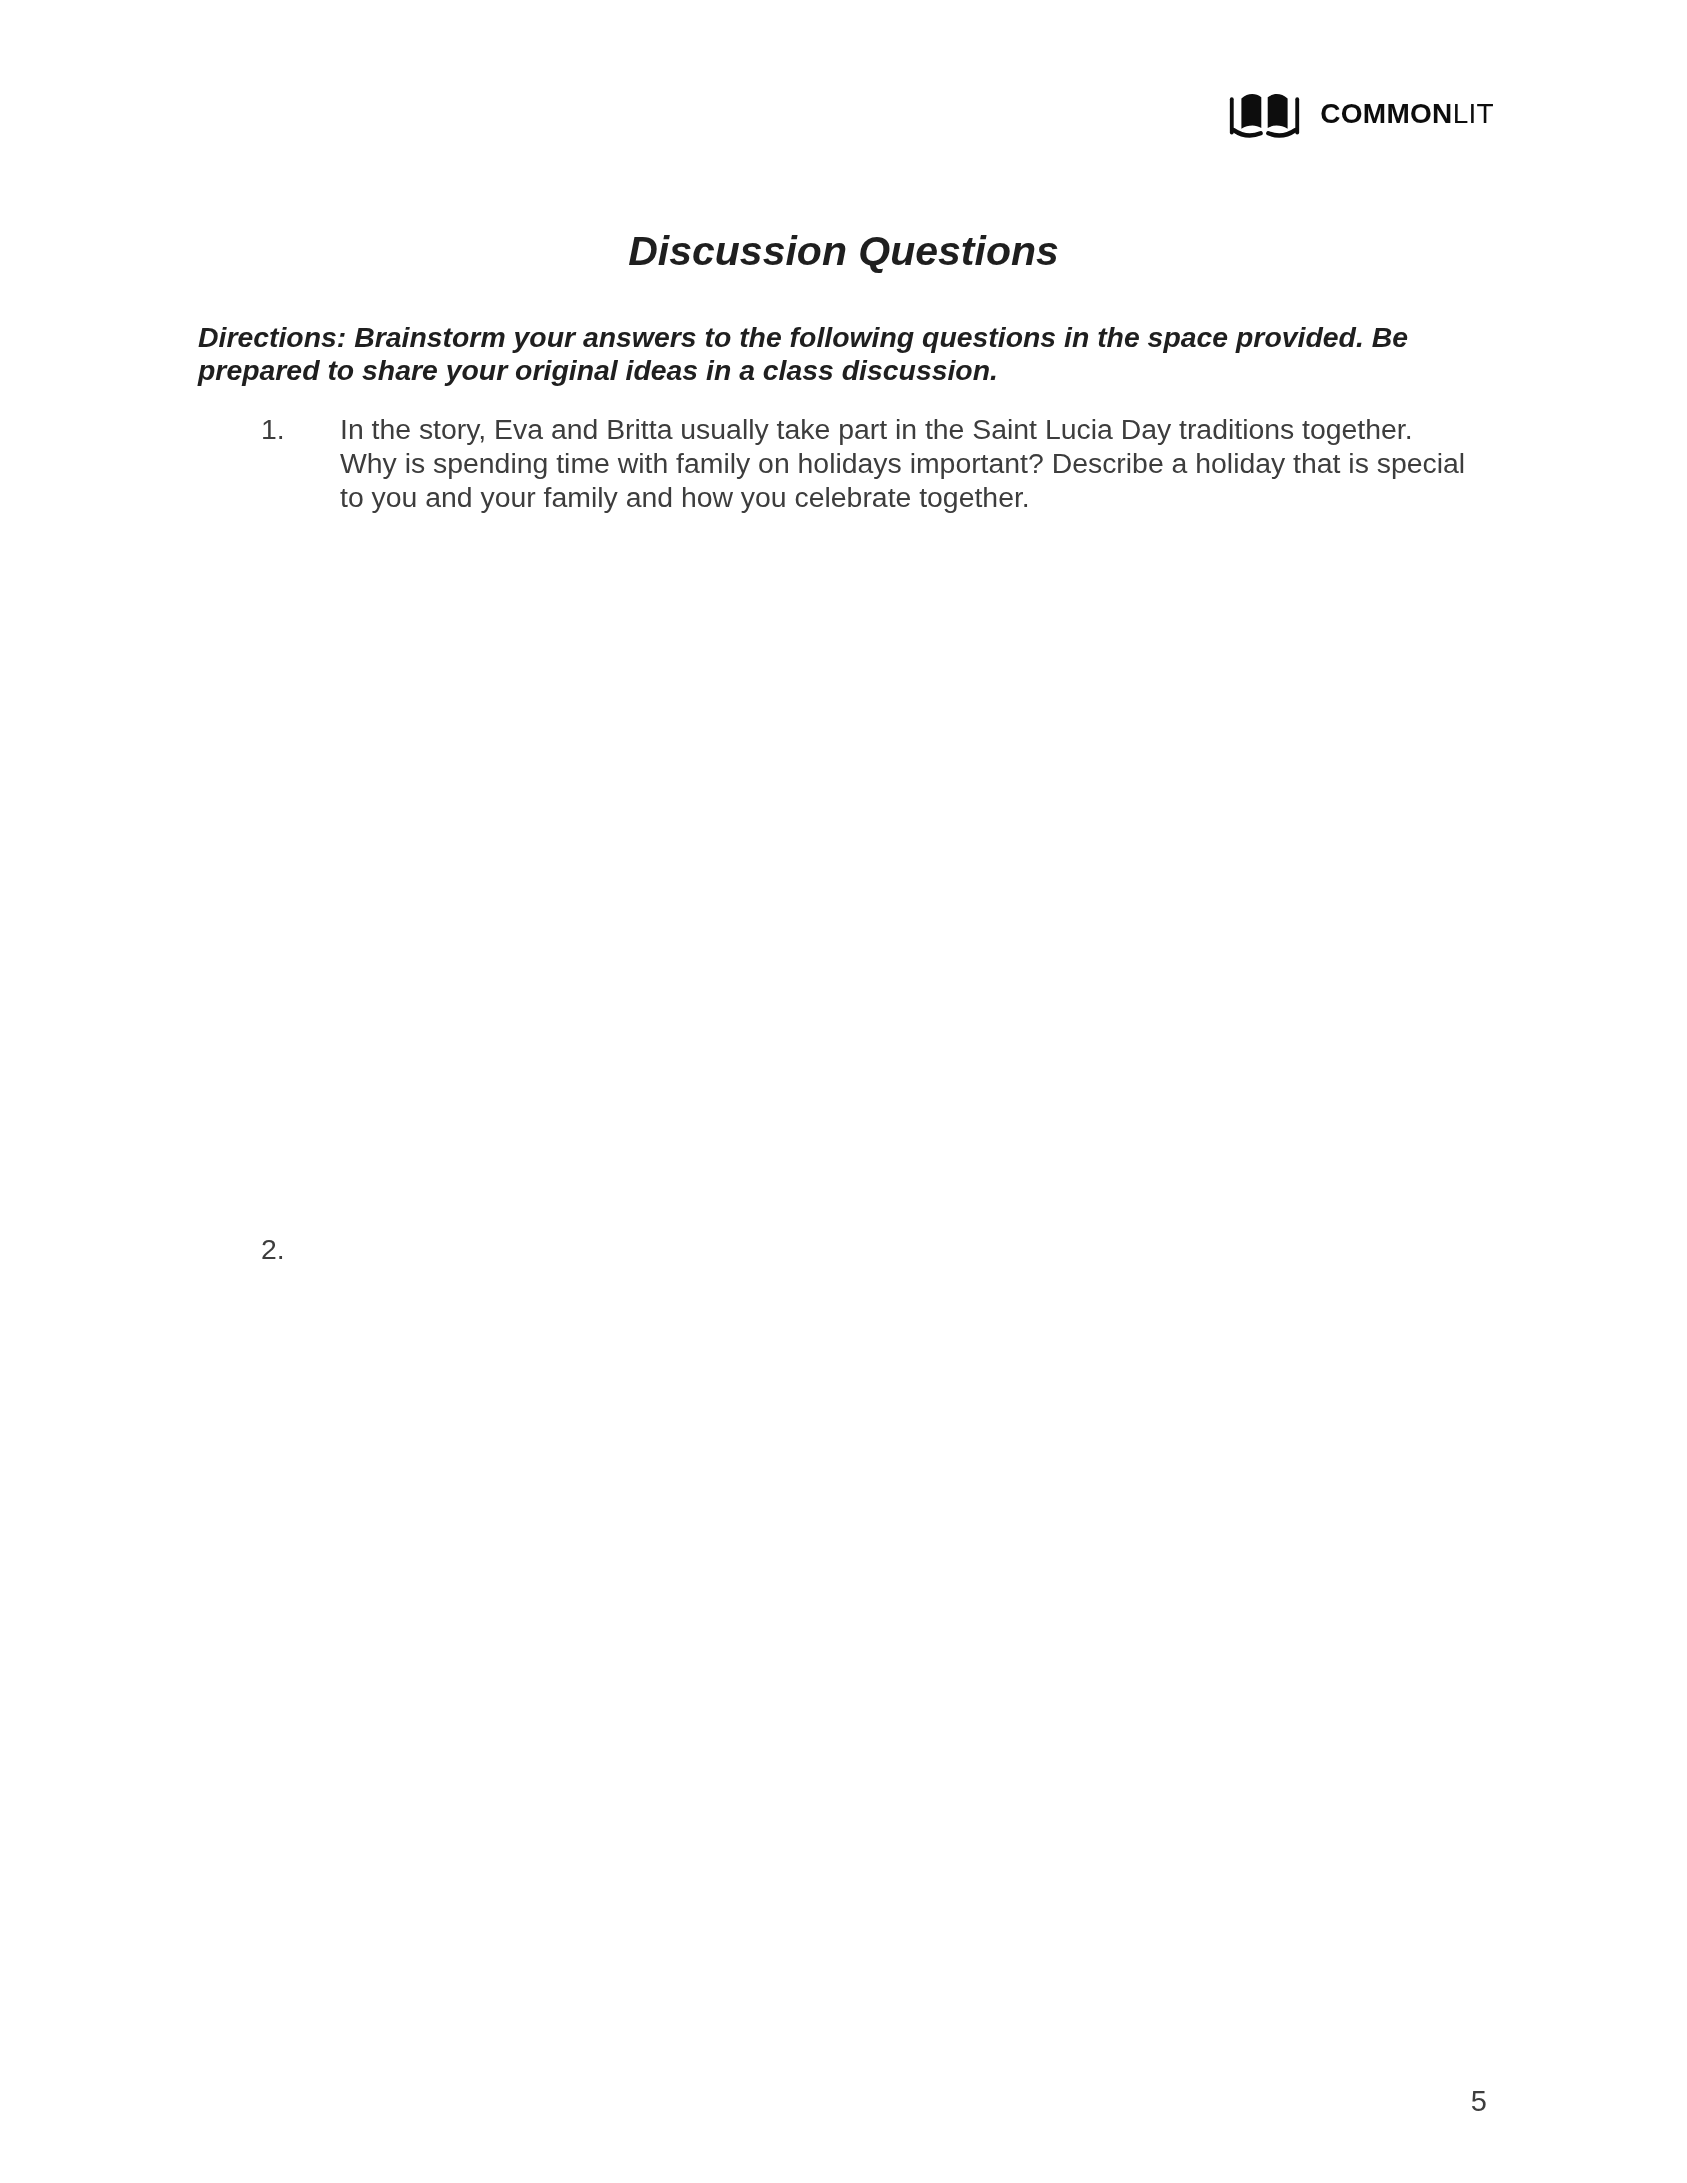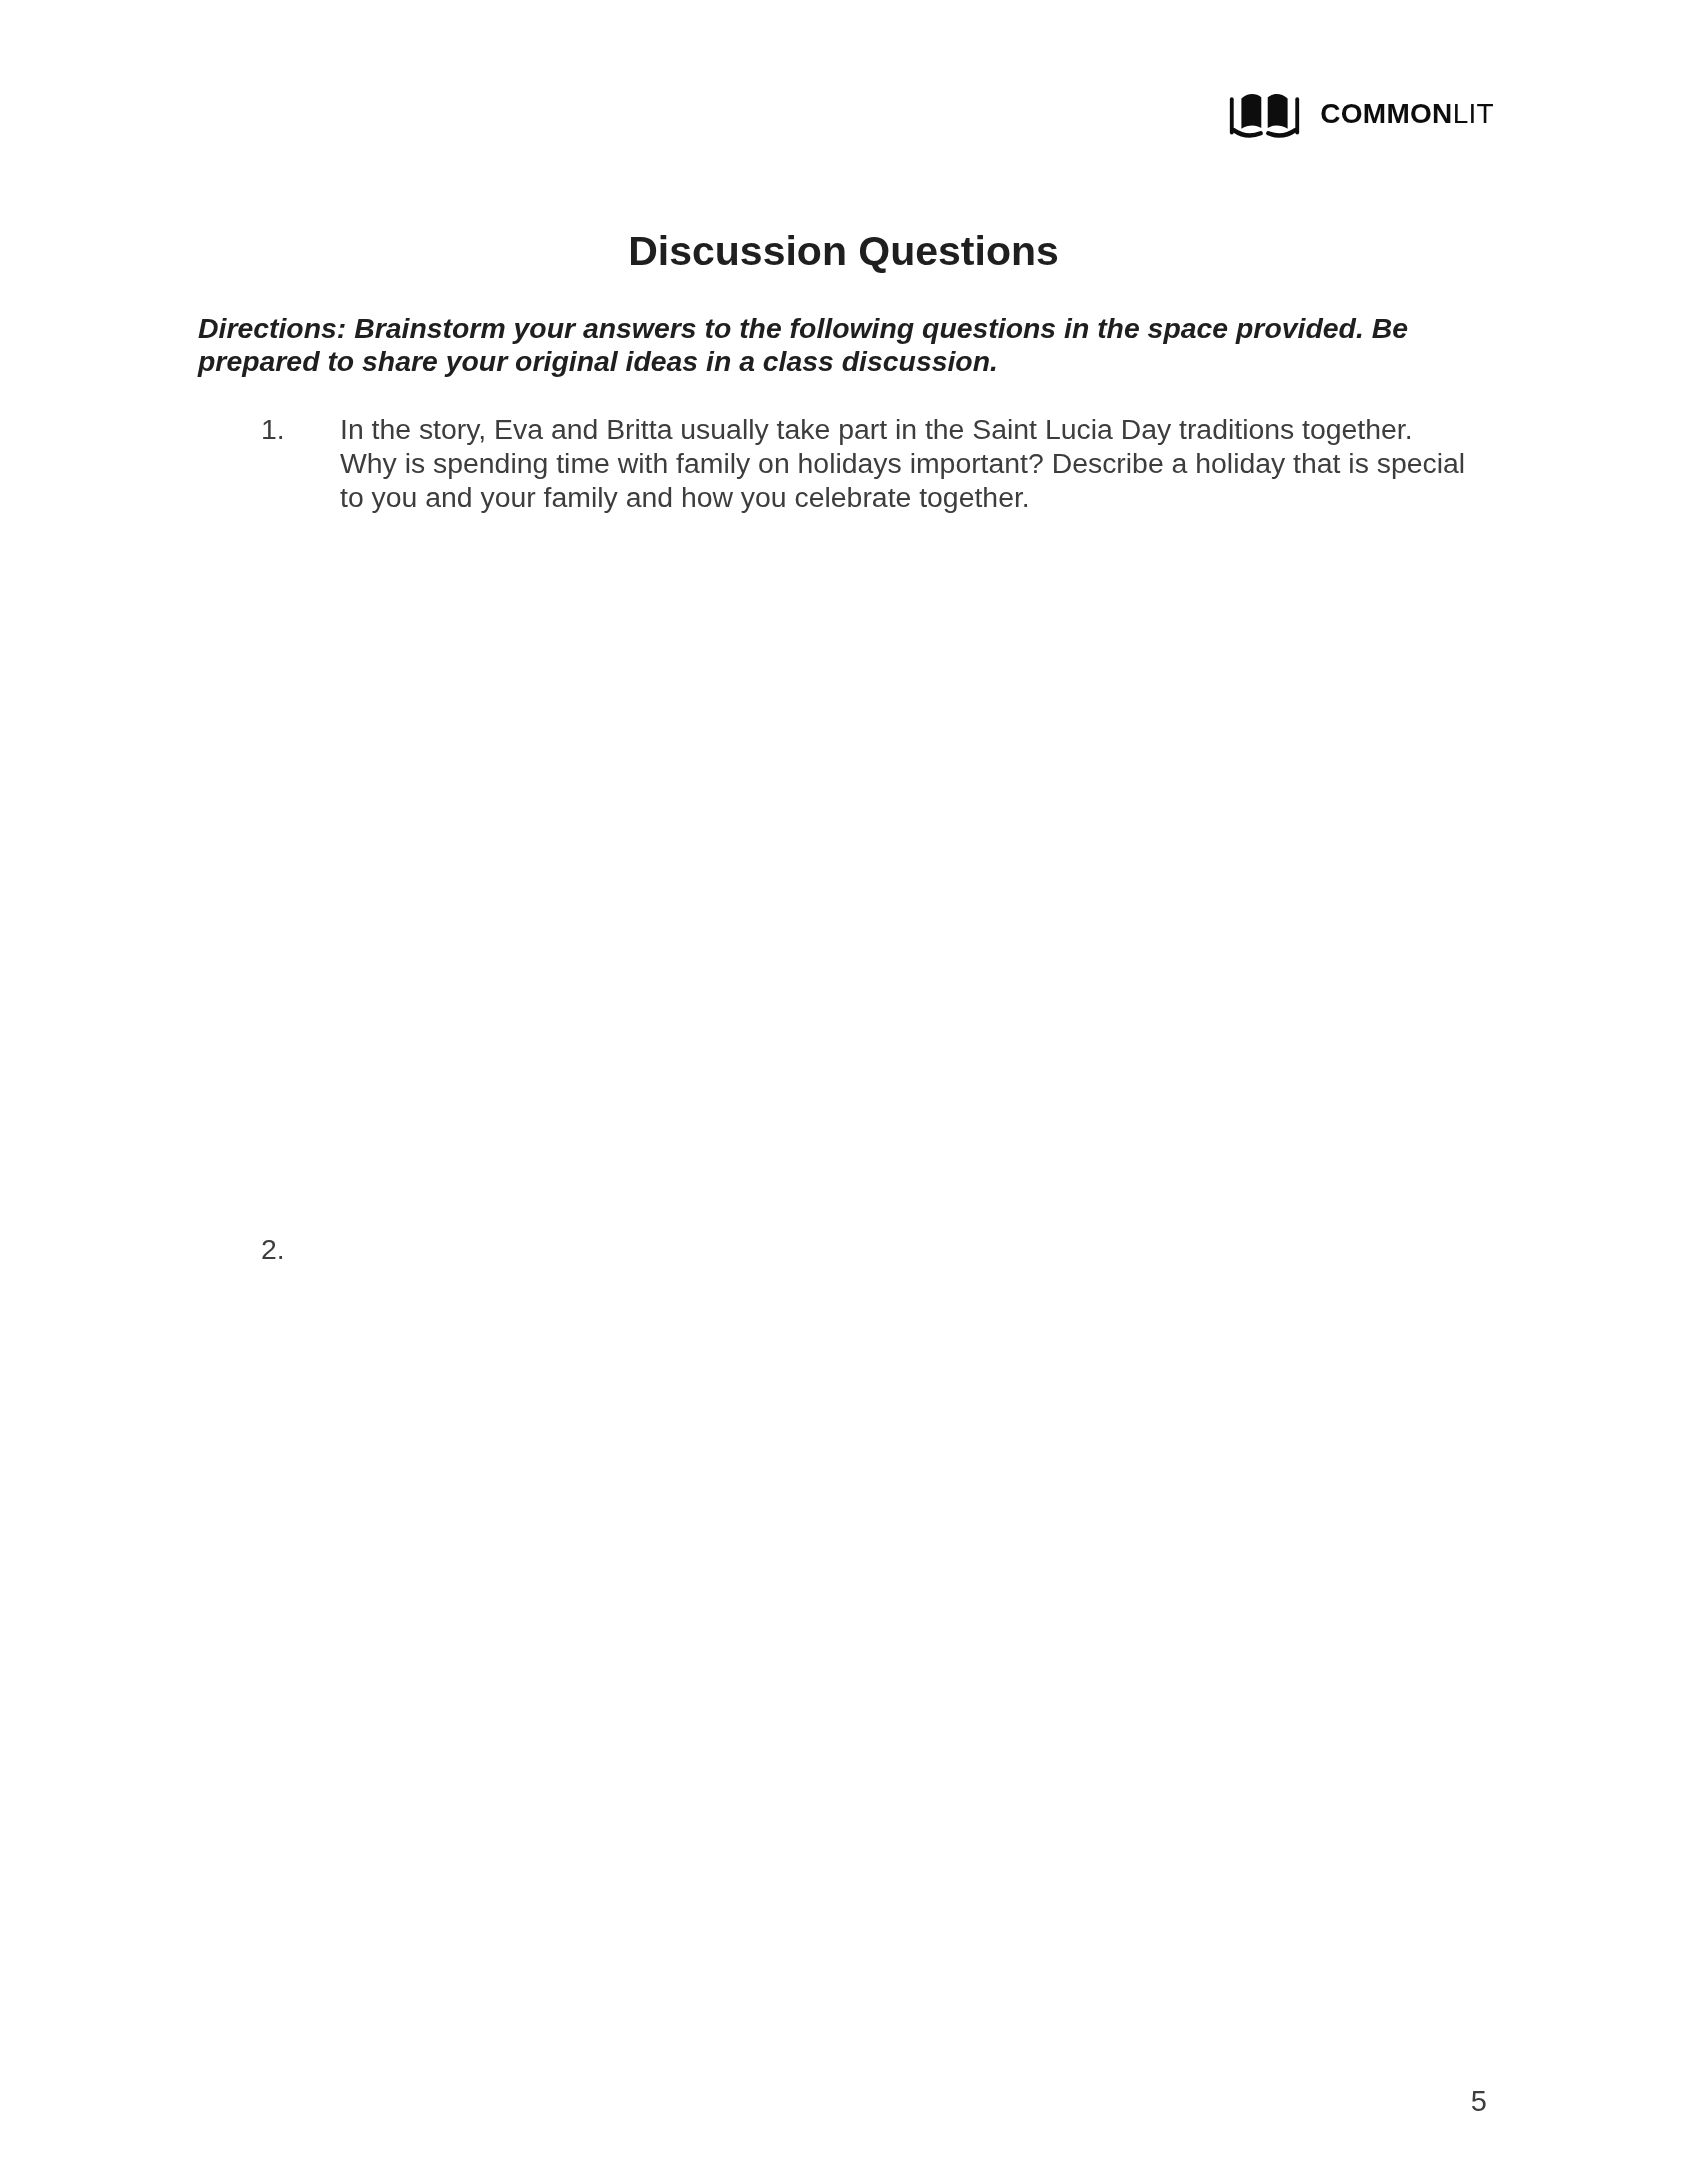--- a/index.html
+++ b/index.html
@@ -35,26 +35,27 @@
   
   .title {
     position: absolute;
     top: 228px;
     left: 0;
     width: 100%;
     text-align: center;
     font-size: 41px;
     font-weight: bold;
     color: #1f1f1f;
+    font-style: italic;
   }
 
   
   .directions {
     position: absolute;
-    top: 312px;
+    top: 321px;
     left: 198px;
     width: 1274px;
     font-size: 28.4px;
     font-weight: bold;
     font-style: italic;
     line-height: 33px;
     color: #1f1f1f;
   }
 
   

